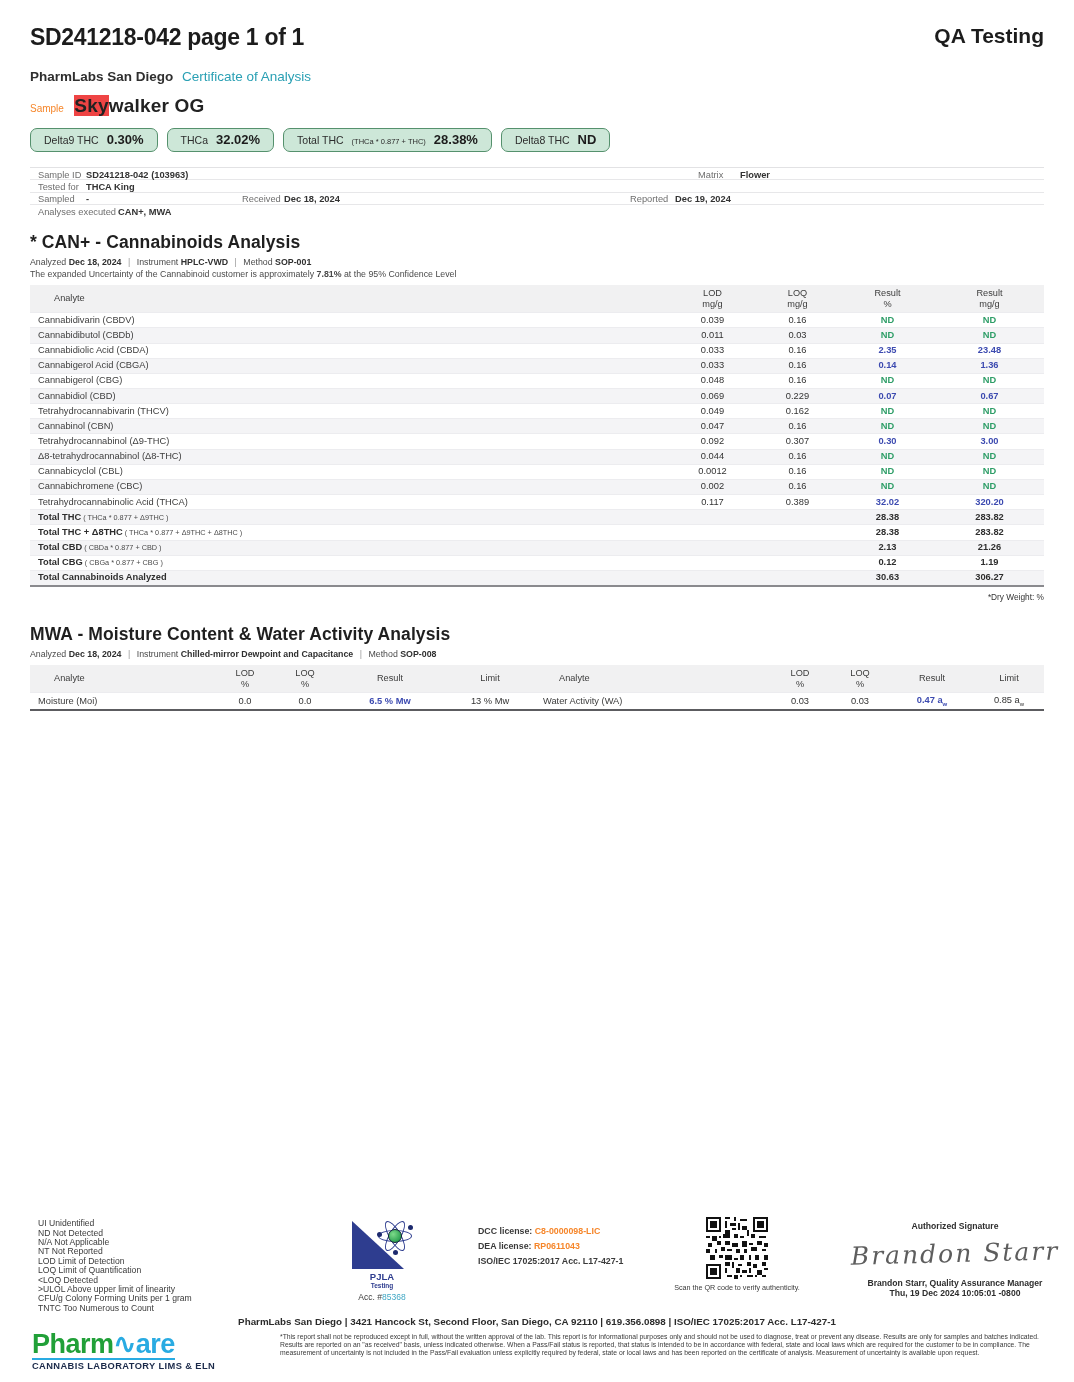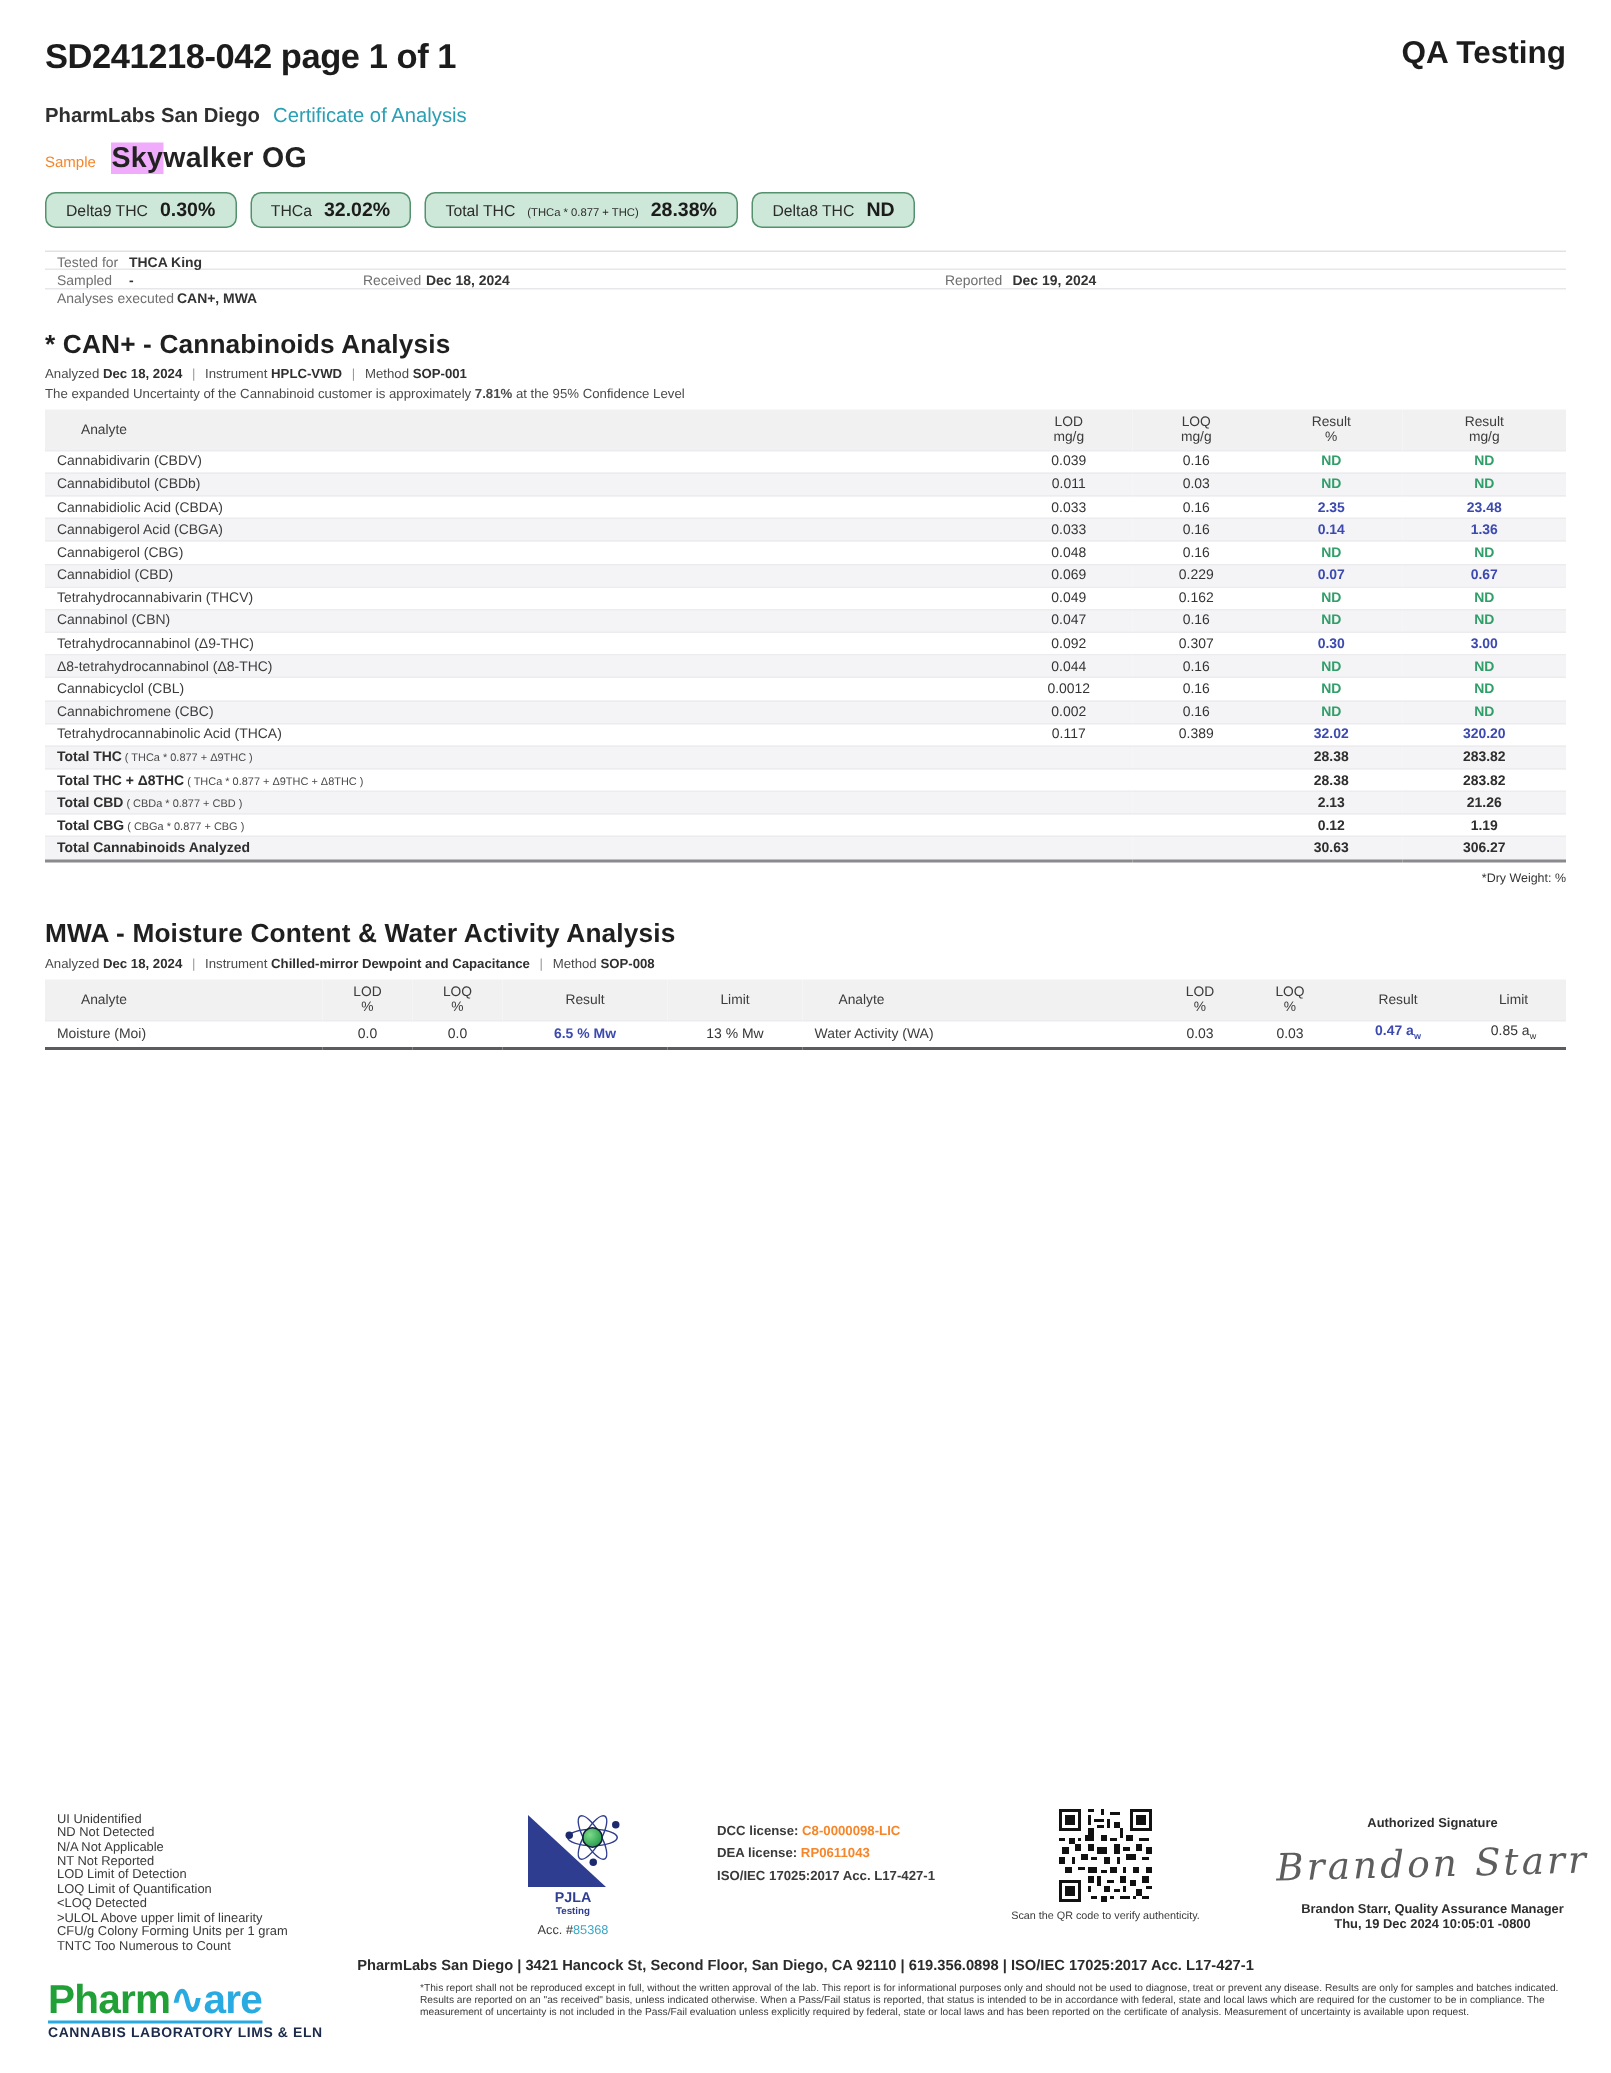--- a/index.html
+++ b/index.html
@@ -16,21 +16,21 @@
   .doc-id { font-size:23px; font-weight:700; color:#1c1c1c; letter-spacing:-0.3px; }
   .qa { font-size:21px; font-weight:600; color:#1c1c1c; }
 
   .lab-line { margin-top:18px; font-size:13.5px; }
   .lab-name { font-weight:700; color:#2f2f2f; }
   .coa { color:#2aa0b4; margin-left:5px; }
 
   .sample-line { margin-top:11px; }
   .sample-label { color:#f6862a; font-size:10px; margin-right:6px; }
   .sample-name { font-size:19px; font-weight:700; color:#222; letter-spacing:0.2px; }
-  .hl { background:#f0abfc; }
+  .hl { background:#ef4444; }
 
   
   .pills { display:flex; gap:9px; margin-top:11px; }
   .pill {
     background:#cde7d8; border:1.5px solid #55916d; border-radius:7px;
     padding:3px 13px; display:flex; align-items:baseline; gap:8px; height:24px;
   }
   .pill .p-label { font-size:10.5px; color:#2c2c2c; }
   .pill .p-formula { font-size:7.5px; color:#2c2c2c; }
   .pill .p-value { font-size:13px; font-weight:700; color:#1c1c1c; }
@@ -169,20 +169,26 @@
       <span class="p-formula">(THCa * 0.877 + THC)</span>
       <span class="p-value">28.38%</span>
     </div>
     <div class="pill">
       <span class="p-label">Delta8 THC</span>
       <span class="p-value">ND</span>
     </div>
   </div>
 
   <div class="info">
+    <div class="info-row">
+      <span class="ilabel" style="left:8px">Sample ID</span>
+      <span class="ivalue" style="left:56px">SD241218-042 (103963)</span>
+      <span class="ilabel" style="left:668px">Matrix</span>
+      <span class="ivalue" style="left:710px">Flower</span>
+    </div>
     <div class="info-row">
       <span class="ilabel" style="left:8px">Tested for</span>
       <span class="ivalue" style="left:56px">THCA King</span>
     </div>
     <div class="info-row">
       <span class="ilabel" style="left:8px">Sampled</span>
       <span class="ivalue" style="left:56px">-</span>
       <span class="ilabel" style="left:212px">Received</span>
       <span class="ivalue" style="left:254px">Dec 18, 2024</span>
       <span class="ilabel" style="left:600px">Reported</span>

